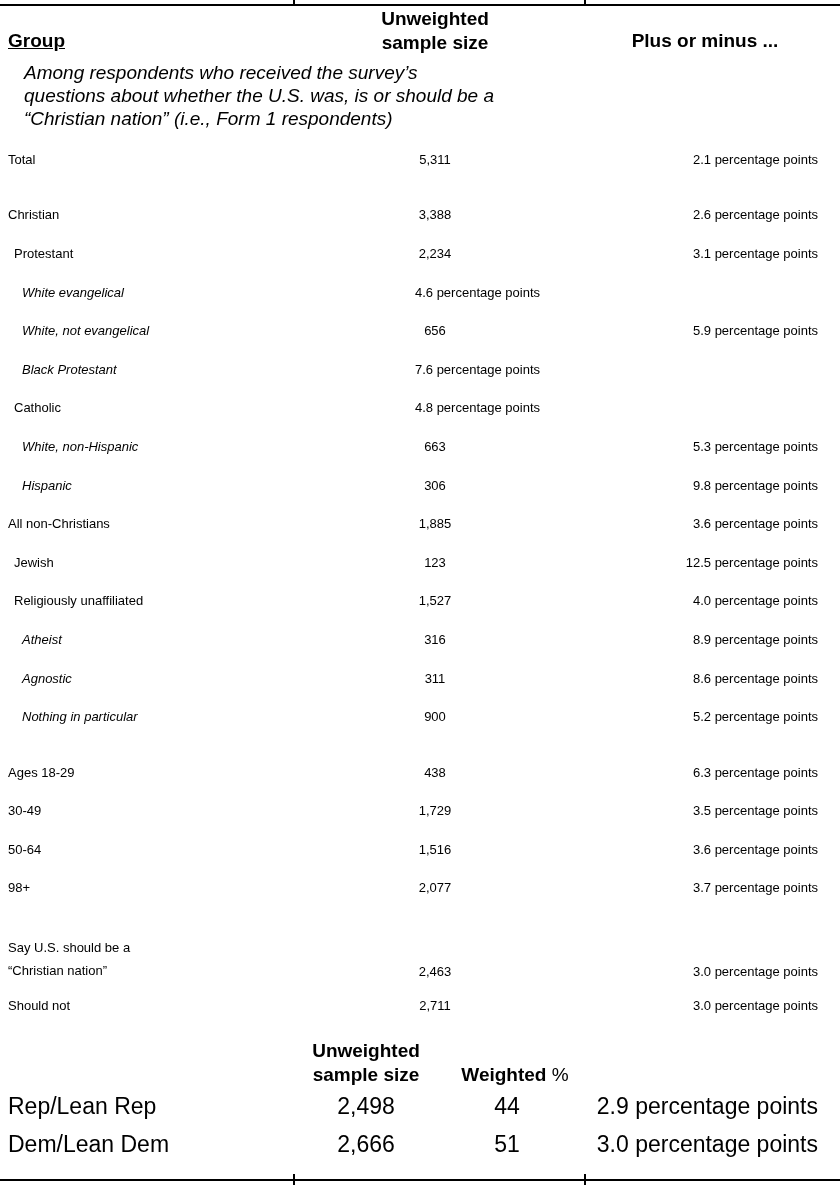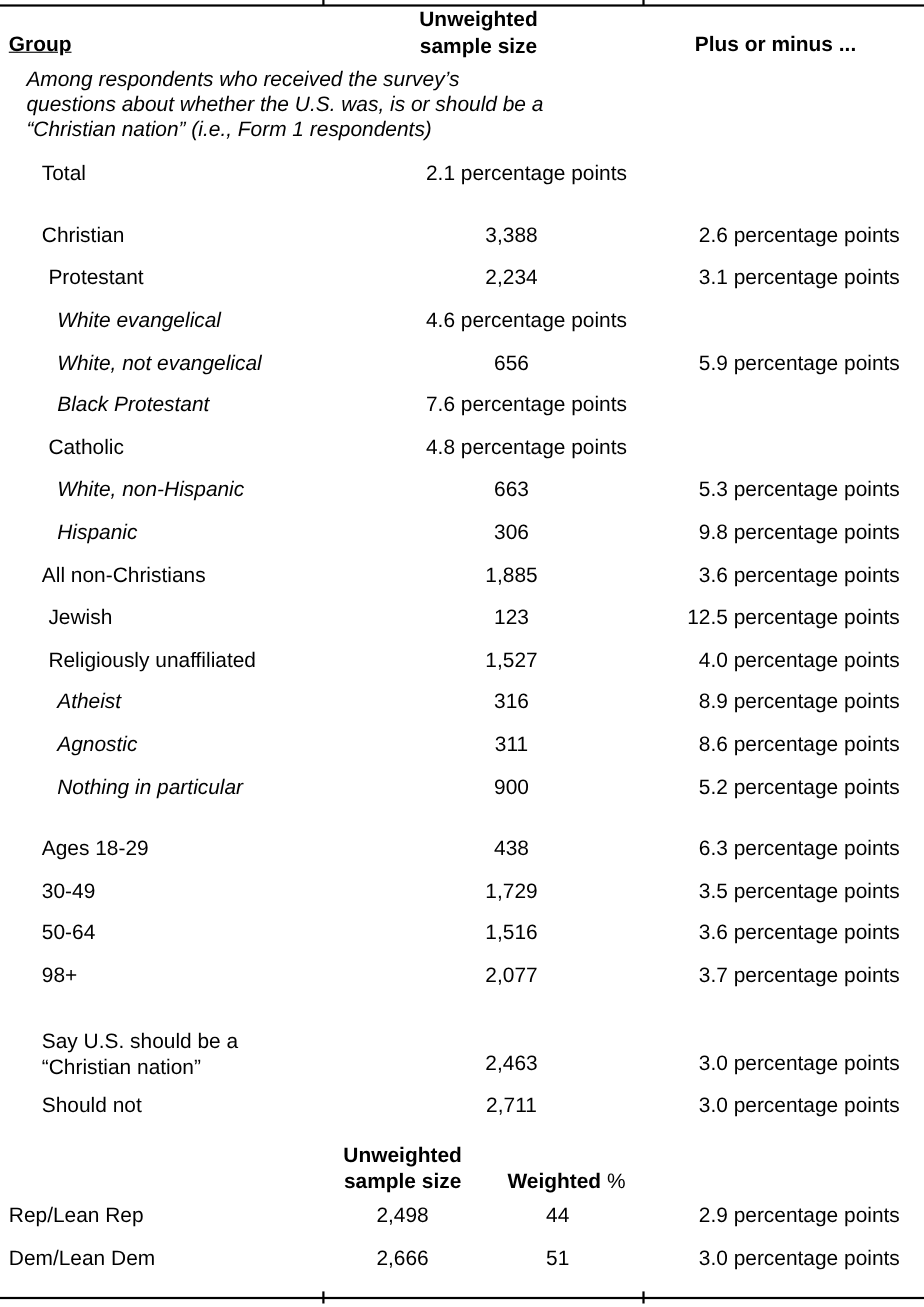--- a/index.html
+++ b/index.html
@@ -33,21 +33,21 @@
   .th-group{margin-bottom:3px;text-decoration:underline;}
   .th-size{text-align:center;white-space:pre-line;line-height:24px;}
   .th-moe{text-align:center;transform:translateX(26px);margin-bottom:3px;}
 
   .note{
     font-size:19px;font-style:italic;line-height:23px;
     margin:6px 0 0 16px;white-space:pre-line;
   }
 
   
-  .tbody{margin-top:10px;font-size:19px;margin-left:30px;}
+  .tbody{margin-top:10px;font-size:13px;}
   .row{display:grid;grid-template-columns:322px 210px 1fr;height:38.6px;align-items:center;}
   .row.gap-before{margin-top:17px;}
   .row.two-line{height:62px;align-items:end;}
   .row.two-line .size,.row.two-line .moe{padding-bottom:7px;}
   .row.two-line .label{line-height:23px;padding-bottom:4px;}
   .label{white-space:pre-line;}
   .indent-0{padding-left:0;}
   .indent-1{padding-left:6px;}
   .indent-2{padding-left:14px;}
   .italic{font-style:italic;}
@@ -57,21 +57,21 @@
   
   .party-head{
     display:grid;grid-template-columns:272px 172px 110px 1fr;
     align-items:end;
     margin-top:14px;height:48px;
     font-size:19px;font-weight:bold;line-height:24px;
   }
   .ph-size{text-align:center;white-space:pre-line;}
   .ph-weight{text-align:center;transform:translateX(8px);white-space:nowrap;}
   .ph-weight .pct{font-weight:400;}
-  .party-body{font-size:19px;}
+  .party-body{font-size:23px;}
   .prow{display:grid;grid-template-columns:272px 172px 110px 1fr;height:38.6px;align-items:center;}
   .psize,.pweight{text-align:center;}
   .pmoe{text-align:right;}
 </style>
 </head>
 <body>
 
 <div class="page">
 
   <div class="rule rule-top">
@@ -86,20 +86,21 @@
     <div class="th-moe">Plus or minus ...</div>
   </div>
 
   <p class="note">Among respondents who received the survey’s
 questions about whether the U.S. was, is or should be a
 “Christian nation” (i.e., Form 1 respondents)</p>
 
   <div class="tbody">
   <div class="row">
     <div class="cell label indent-0">Total</div>
+    <div class="cell size">5,311</div>
     <div class="cell moe">2.1 percentage points</div>
   </div>
 
   <div class="row gap-before">
     <div class="cell label indent-0">Christian</div>
     <div class="cell size">3,388</div>
     <div class="cell moe">2.6 percentage points</div>
   </div>
 
   <div class="row">

